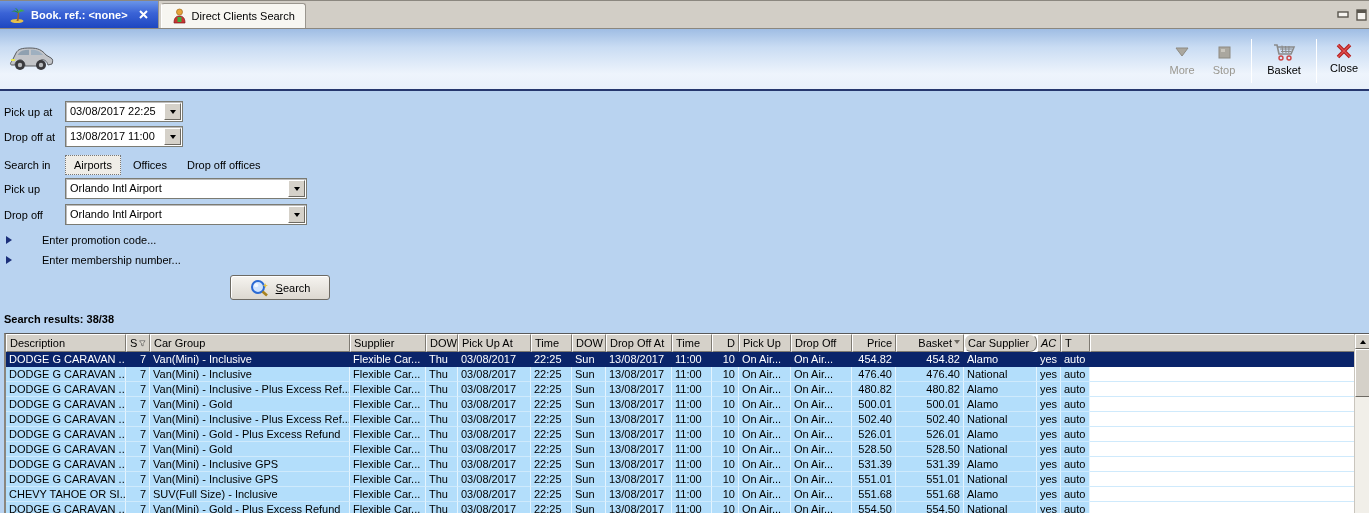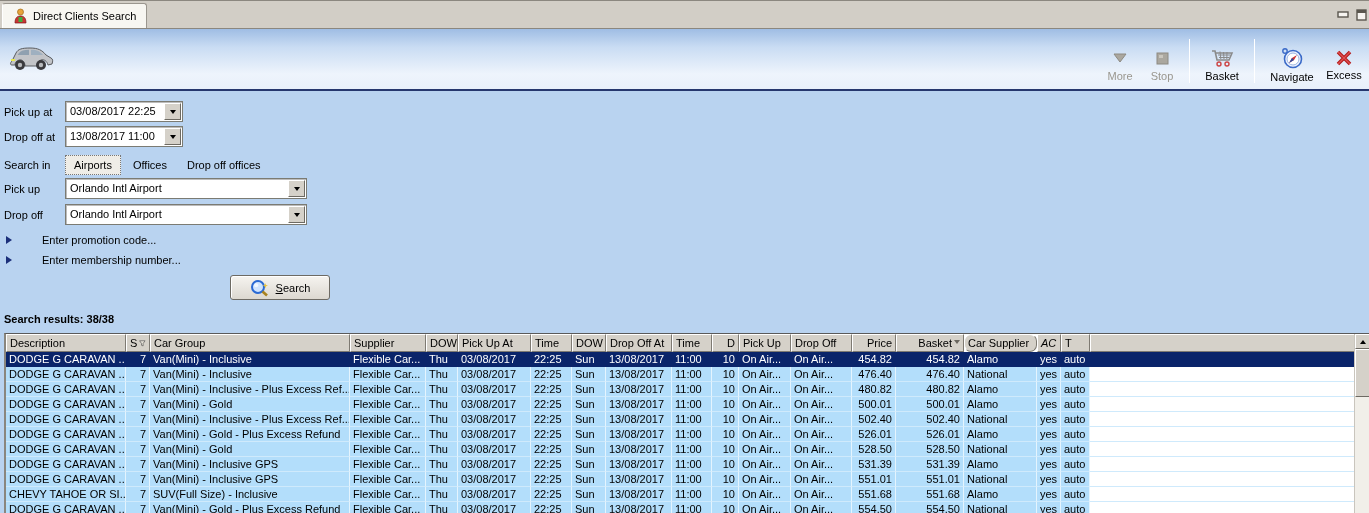--- a/index.html
+++ b/index.html
@@ -22,21 +22,21 @@
 
   
   .header { position:absolute; left:0; top:29px; width:1369px; height:62px;
             background:linear-gradient(180deg,#9fbde4 0%,#c9dcf3 30%,#eef4fc 75%,#e8f0fa 100%);
             border-bottom:2px solid #26376e; }
   .car-icon-wrap { position:absolute; left:8px; top:14px; }
   .page-title { position:absolute; left:62px; top:22px; font-size:15px; font-weight:bold; color:#1b2f80; }
 
   .toolbar { position:absolute; right:4px; top:6px; height:52px; display:flex; align-items:flex-start; }
   .tbtn { width:52px; height:52px; display:flex; flex-direction:column; align-items:center;
-          justify-content:center; padding-top:6px; gap:1px; cursor:pointer; }
+          justify-content:flex-start; padding-top:6px; gap:1px; cursor:pointer; }
   .tbtn.narrow { width:42px; }
   .tbtn.wide { width:62px; }
   .tbtn .tlabel { font-size:11px; color:#000; white-space:nowrap; }
   .tbtn.disabled .tlabel { color:#9a978f; }
   .tsep { width:1px; background:#9a968e; border-right:1px solid #fff; height:44px; margin:4px 6px 0 6px; }
 
   
   .content { position:absolute; left:0; top:93px; width:1369px; height:420px; }
   .frow { position:absolute; left:4px; display:flex; align-items:center; height:21px; }
   .flabel { display:inline-block; width:61px; }
@@ -93,20 +93,36 @@
   .uarr { width:0; height:0; border:3px solid transparent; border-bottom:4px solid #000; margin-bottom:3px; }
   .sthumb { position:absolute; left:0; top:15px; width:15px; height:48px; background:#d5d1c9;
             border:1px solid; border-color:#fff #6d6a63 #6d6a63 #fff; cursor:grab; }
 </style>
 </head>
 <body>
 
 <div>
 
   <div class="tabbar">
+    <div class="tab active">
+      <svg width="16" height="16" viewBox="0 0 16 16">
+        <ellipse cx="7" cy="14" rx="6.5" ry="2" fill="#e4c04c"></ellipse>
+        <path d="M8 5 C7.4 8 7.6 11 6.5 14 L8.5 14 C9.2 11 9 8 9.2 5 Z" fill="#9a6230"></path>
+        <path d="M8 5 C5 3 3 3 1 5 C4 4 6 5 8 6 Z" fill="#2f8f2f"></path>
+        <path d="M8 5 C10 2.5 12.5 2.5 15 4.5 C12 4 10 5 8.5 6 Z" fill="#3fae3f"></path>
+        <path d="M8.5 5 C8 2.5 6.5 1 4.5 1 C6.5 2 7.5 3.5 8 5.5 Z" fill="#2f8f2f"></path>
+        <path d="M8.5 5 C9.5 2.5 11 1.5 13 2 C11 2.5 9.8 4 9 5.8 Z" fill="#45b245"></path>
+      </svg>
+      <span>Book. ref.: &lt;none&gt;</span>
+      <span class="tab-close-x">
+        <svg width="9" height="9" viewBox="0 0 9 9">
+            <path d="M1 1 L8 8 M8 1 L1 8" stroke="#fff" stroke-width="2"></path>
+          </svg>
+      </span>
+    </div>
     <div class="tab inactive">
       <svg width="15" height="16" viewBox="0 0 15 16">
         <circle cx="7.5" cy="4" r="3" fill="#e8a43a" stroke="#a06a18" stroke-width="0.7"></circle>
         <path d="M2 15 C2 10 4 8 7.5 8 C11 8 13 10 13 15 Z" fill="#cc3333" stroke="#7a1a1a" stroke-width="0.7"></path>
         <rect x="5.5" y="9" width="4" height="5" fill="#3fae3f"></rect>
       </svg>
       <span>Direct Clients Search</span>
     </div>
     <div class="tab-spacer"></div>
     <div class="win-controls">
@@ -152,36 +168,26 @@
       <div class="tbtn">
         <svg width="26" height="22" viewBox="0 0 26 22">
           <path d="M3 4 L6 4 L8 13 L20 13 L23 6 L7 6" fill="none" stroke="#8a8a8a" stroke-width="1.6"></path>
           <path d="M9 8 L21 8 M10 10.5 L20 10.5 M11 4.5 L11.8 12 M14.5 5 L15 12 M18 5 L17.8 12" stroke="#8a8a8a" stroke-width="1"></path>
           <circle cx="10" cy="17" r="2" fill="none" stroke="#cc4444" stroke-width="1.4"></circle>
           <circle cx="18" cy="17" r="2" fill="none" stroke="#cc4444" stroke-width="1.4"></circle>
         </svg>
         <span class="tlabel">Basket</span>
       </div>
       <div class="tsep"></div>
-      <div class="tbtn wide">
-        <svg width="24" height="24" viewBox="0 0 24 24">
-          <circle cx="13" cy="13" r="8.5" fill="#eef3ff" stroke="#3a6ac8" stroke-width="1.6"></circle>
-          <circle cx="13" cy="13" r="6" fill="#fff" stroke="#9ab4e0" stroke-width="1"></circle>
-          <path d="M9 17 L12 12 L17 9 L14 14 Z" fill="#cc3333"></path>
-          <path d="M9 17 L12 12 L14 14 Z" fill="#2a4aa0"></path>
-          <circle cx="5" cy="5" r="2.2" fill="none" stroke="#3a6ac8" stroke-width="1.4"></circle>
-        </svg>
-        <span class="tlabel">Navigate</span>
-      </div>
       <div class="tbtn narrow">
         <svg width="20" height="20" viewBox="0 0 20 20">
           <path d="M4 4 L16 16 M16 4 L4 16" stroke="#b21d1d" stroke-width="3.6"></path>
           <path d="M4 4 L16 16 M16 4 L4 16" stroke="#e05050" stroke-width="1.4"></path>
         </svg>
-        <span class="tlabel">Excess</span>
+        <span class="tlabel">Close</span>
       </div>
     </div>
   </div>
 
   <div class="content">
 
     <div class="frow" style="top:8px">
       <span class="flabel">Pick up at</span>
       <div class="combo date">
         <span class="combo-text">03/08/2017 22:25</span>

